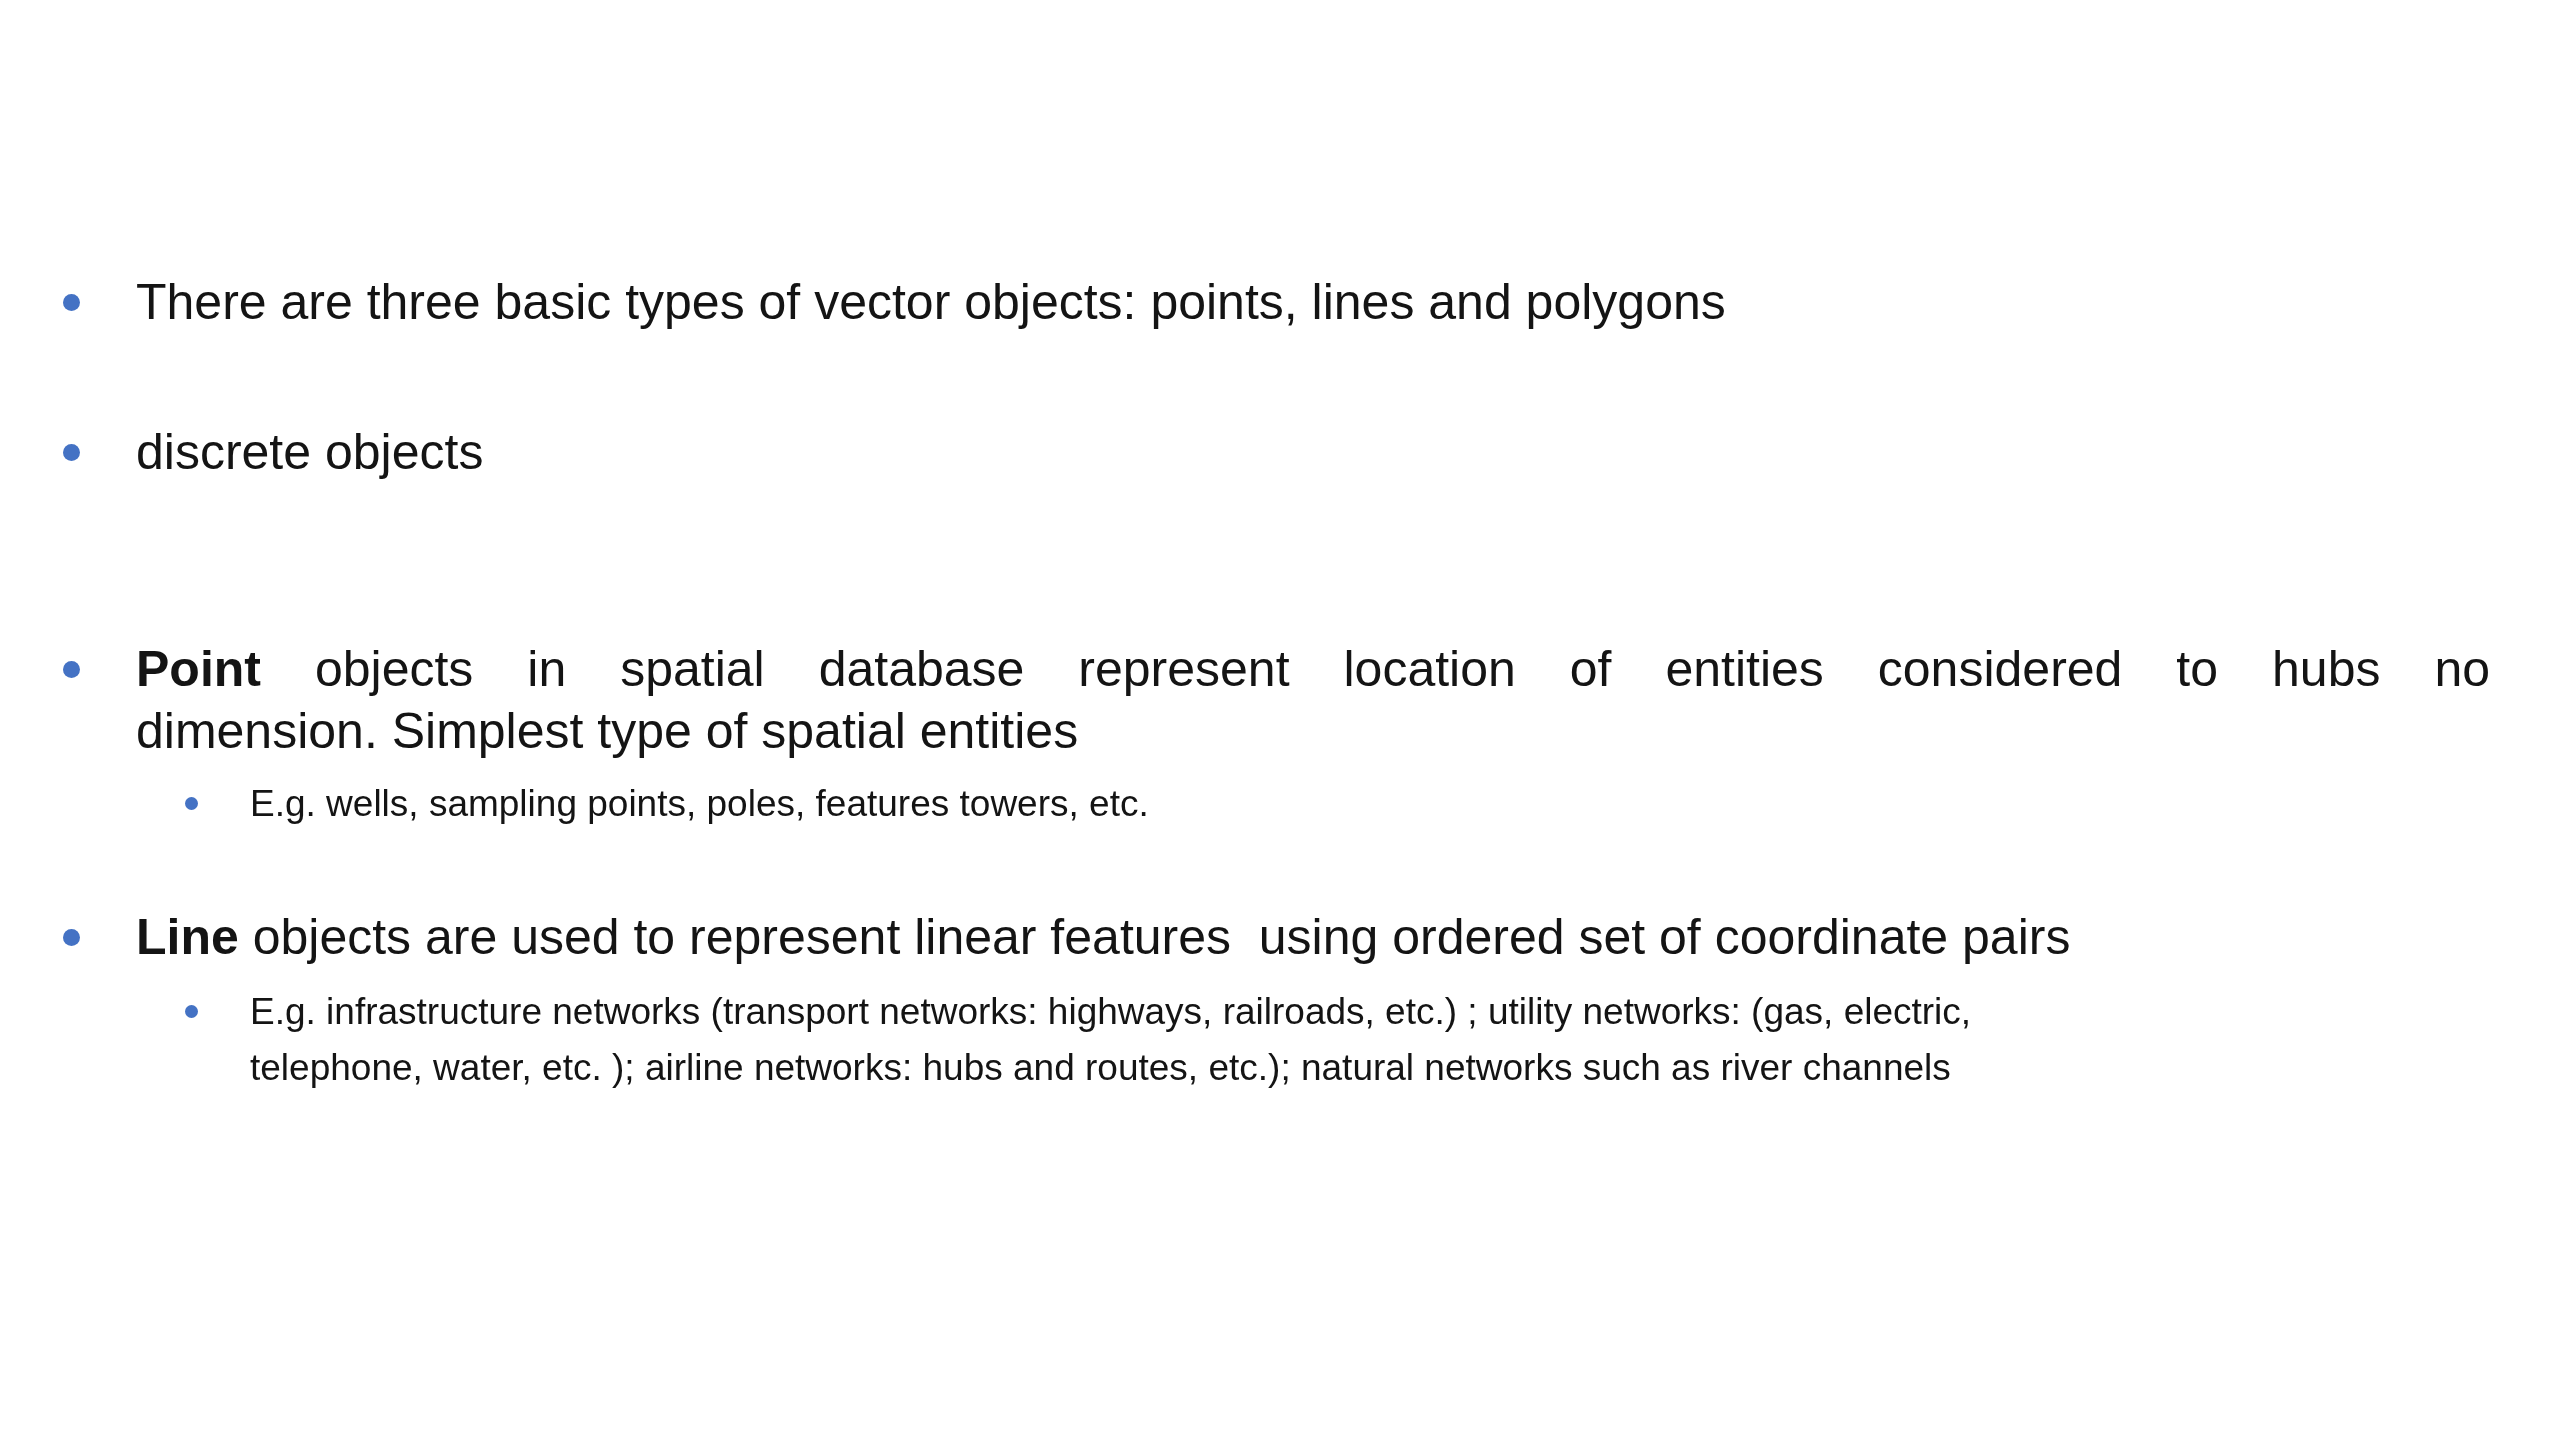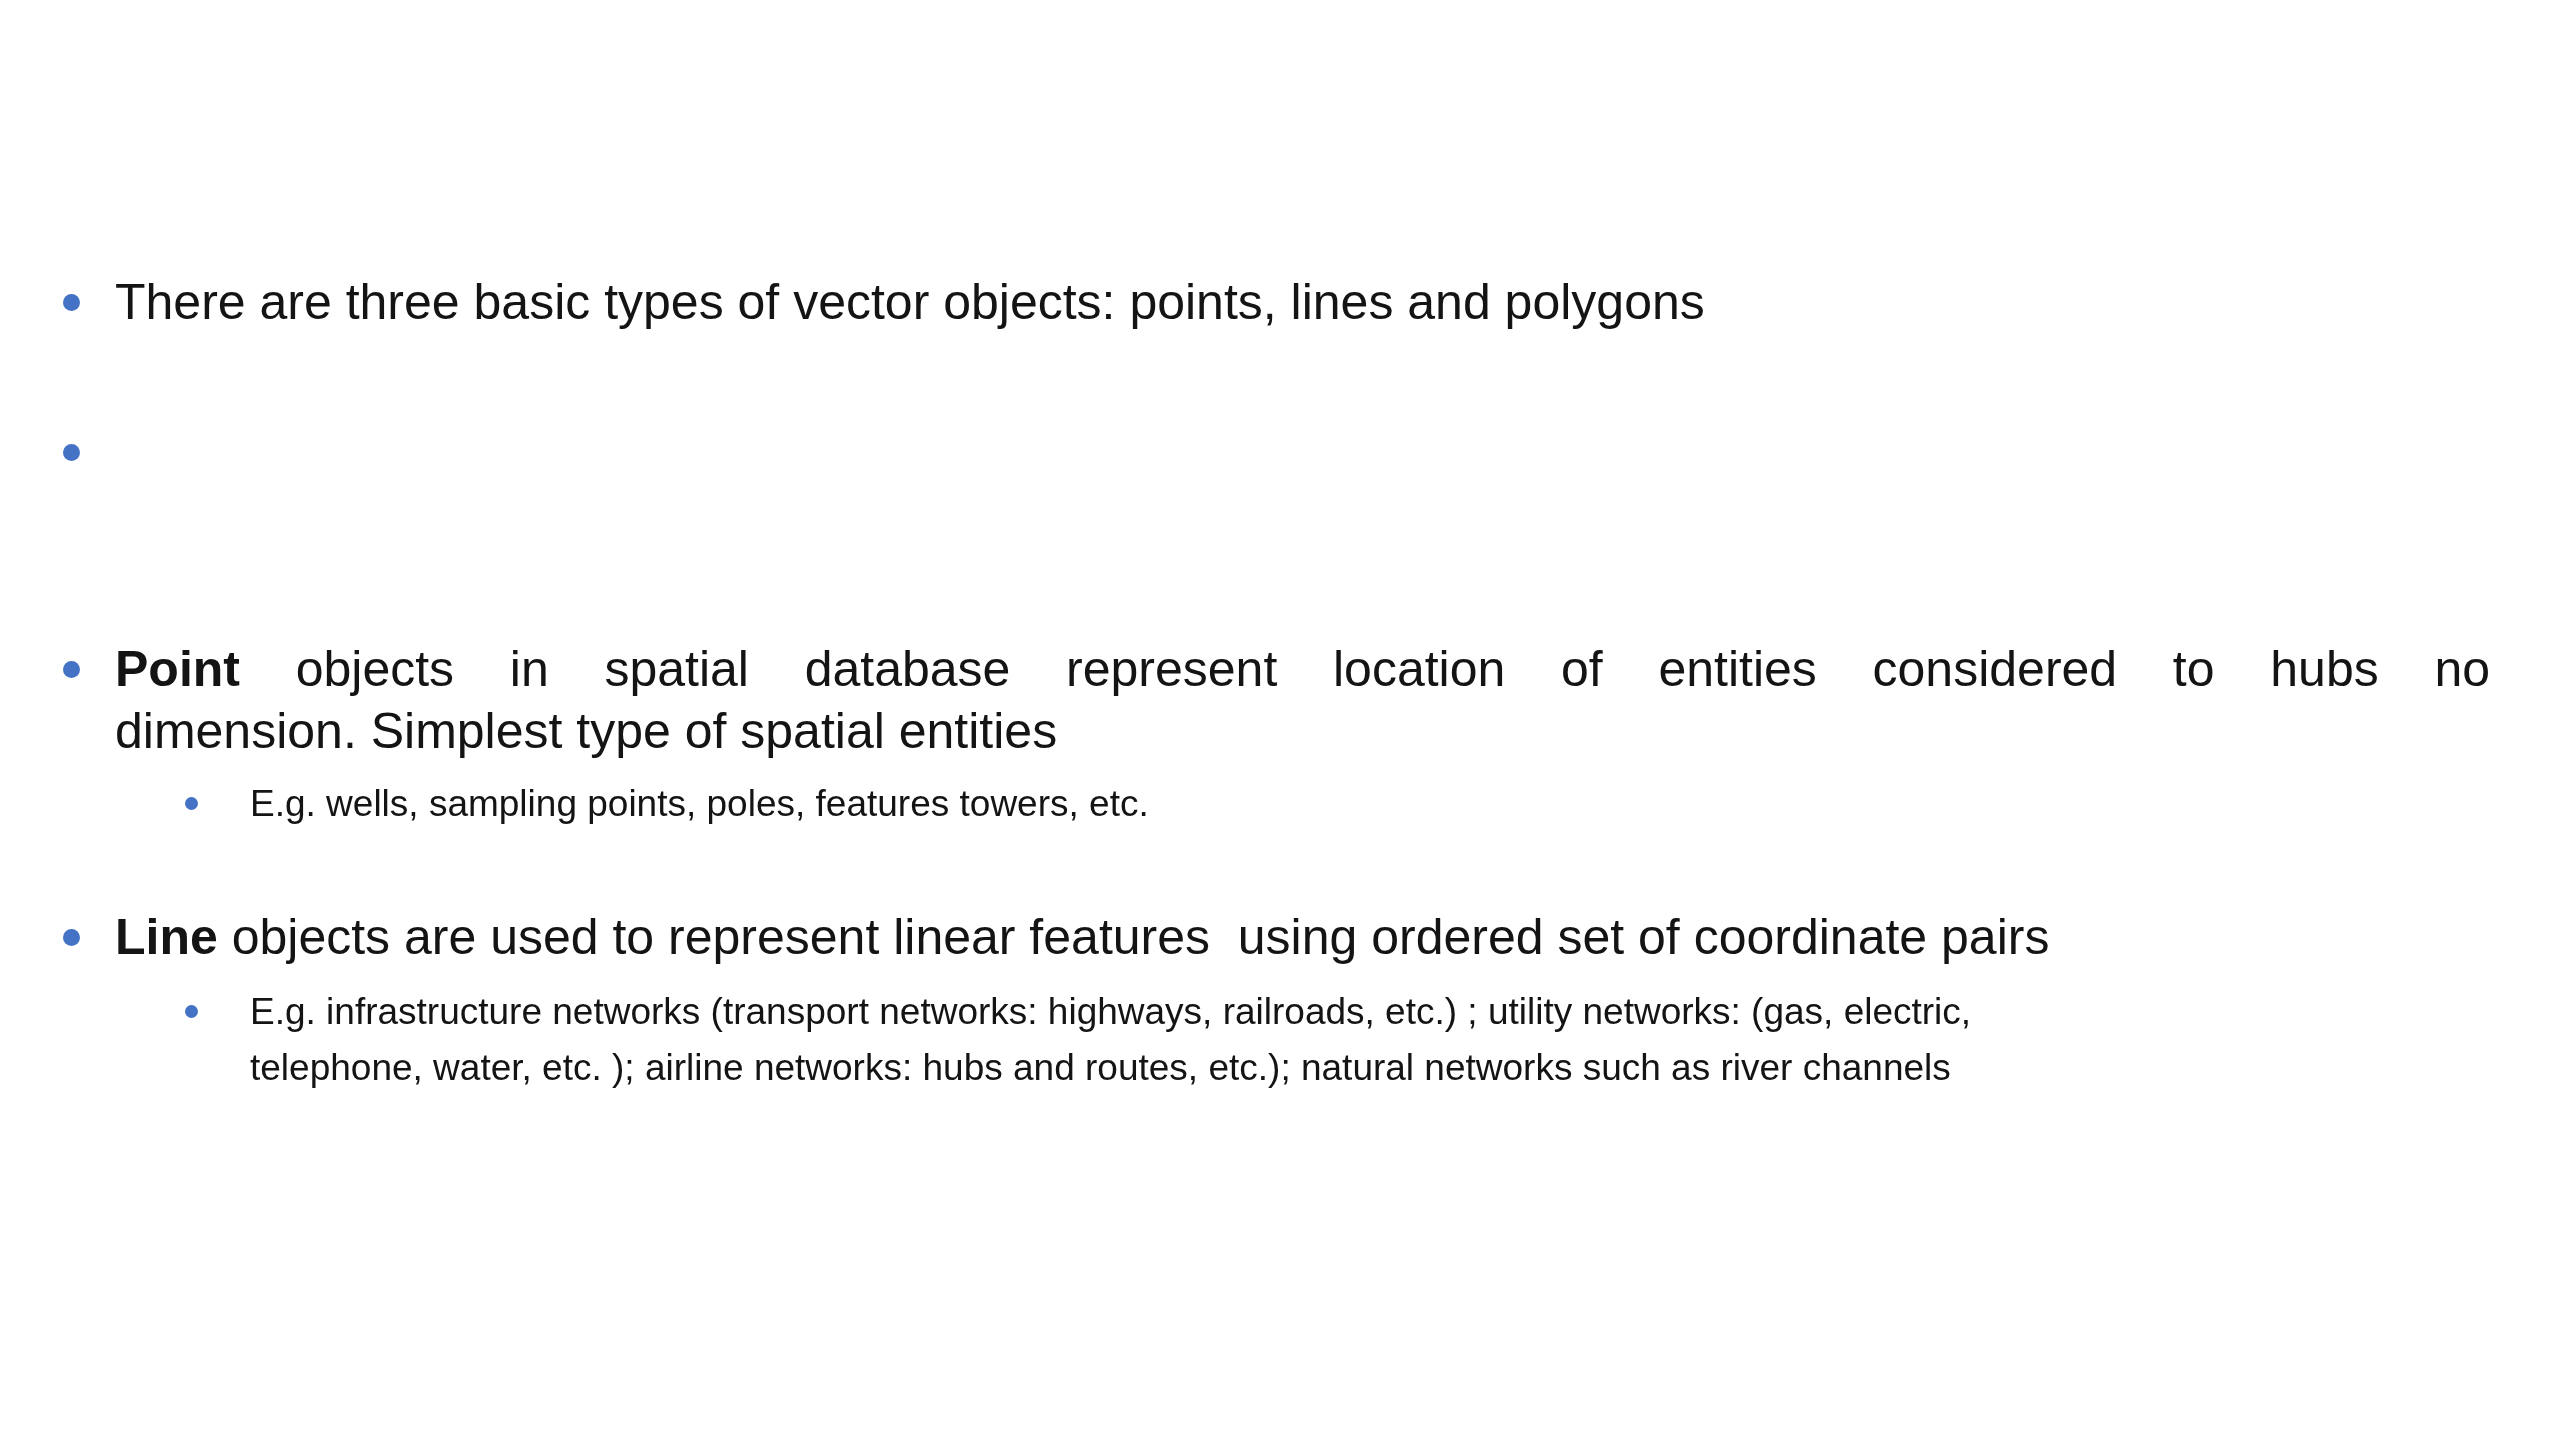--- a/index.html
+++ b/index.html
@@ -19,20 +19,21 @@
   .b {
     position: absolute;
     display: flex;
     align-items: flex-start;
   }
   .b.main {
     left: 63px;
     width: 2427px;
     font-size: 50px;
     line-height: 62px;
+    gap: 21px;
   }
   .b.sub {
     left: 185px;
     width: 2325px;
     font-size: 37px;
     line-height: 56px;
   }
   .dot {
     flex: none;
     width: 17px;
@@ -67,20 +68,21 @@
   <div class="b main" style="top:271px">
     <span class="dot"></span>
     <div class="txt">
       <div class="line">There are three basic types of vector objects: points, lines and polygons</div>
     </div>
   </div>
 
   <div class="b main" style="top:421px">
     <span class="dot"></span>
     <div class="txt">
+      <div class="line">discrete objects</div>
     </div>
   </div>
 
   <div class="b main" style="top:638px">
     <span class="dot"></span>
     <div class="txt">
       <div class="line just"><b>Point</b><span> objects in spatial database represent location of entities considered to hubs no</span></div>
       <div class="line">dimension. Simplest type of spatial entities</div>
     </div>
   </div>

